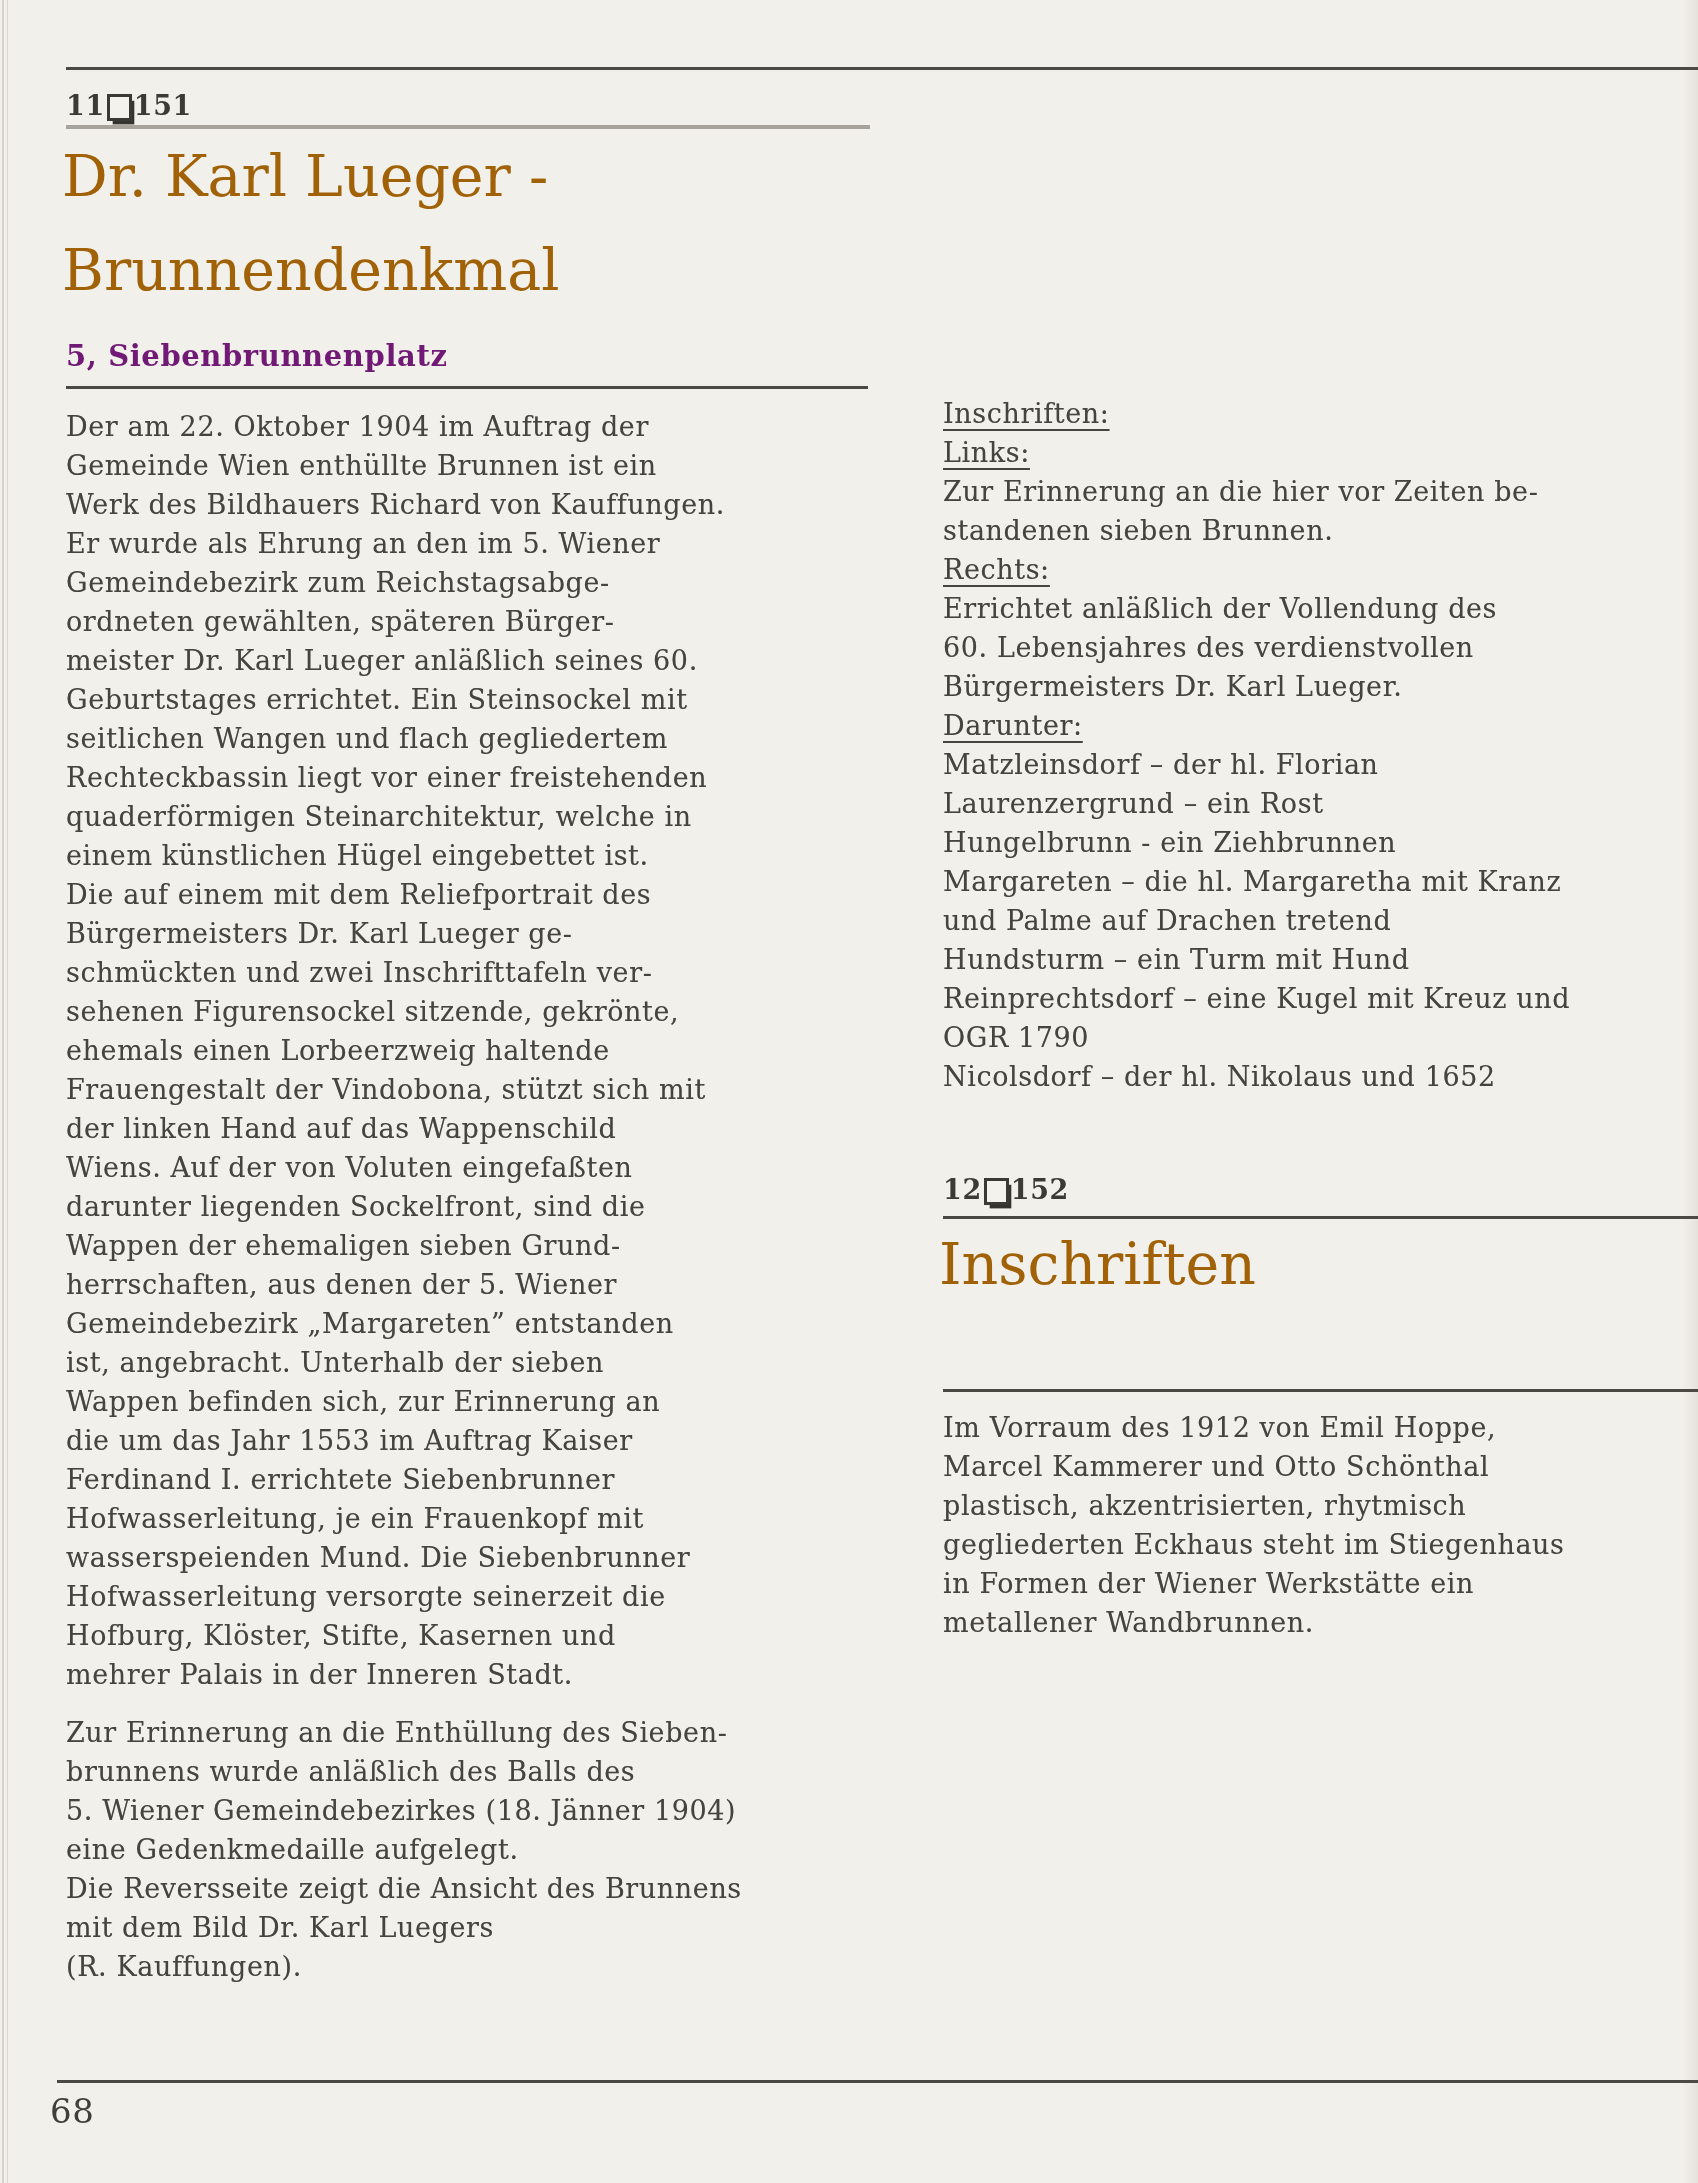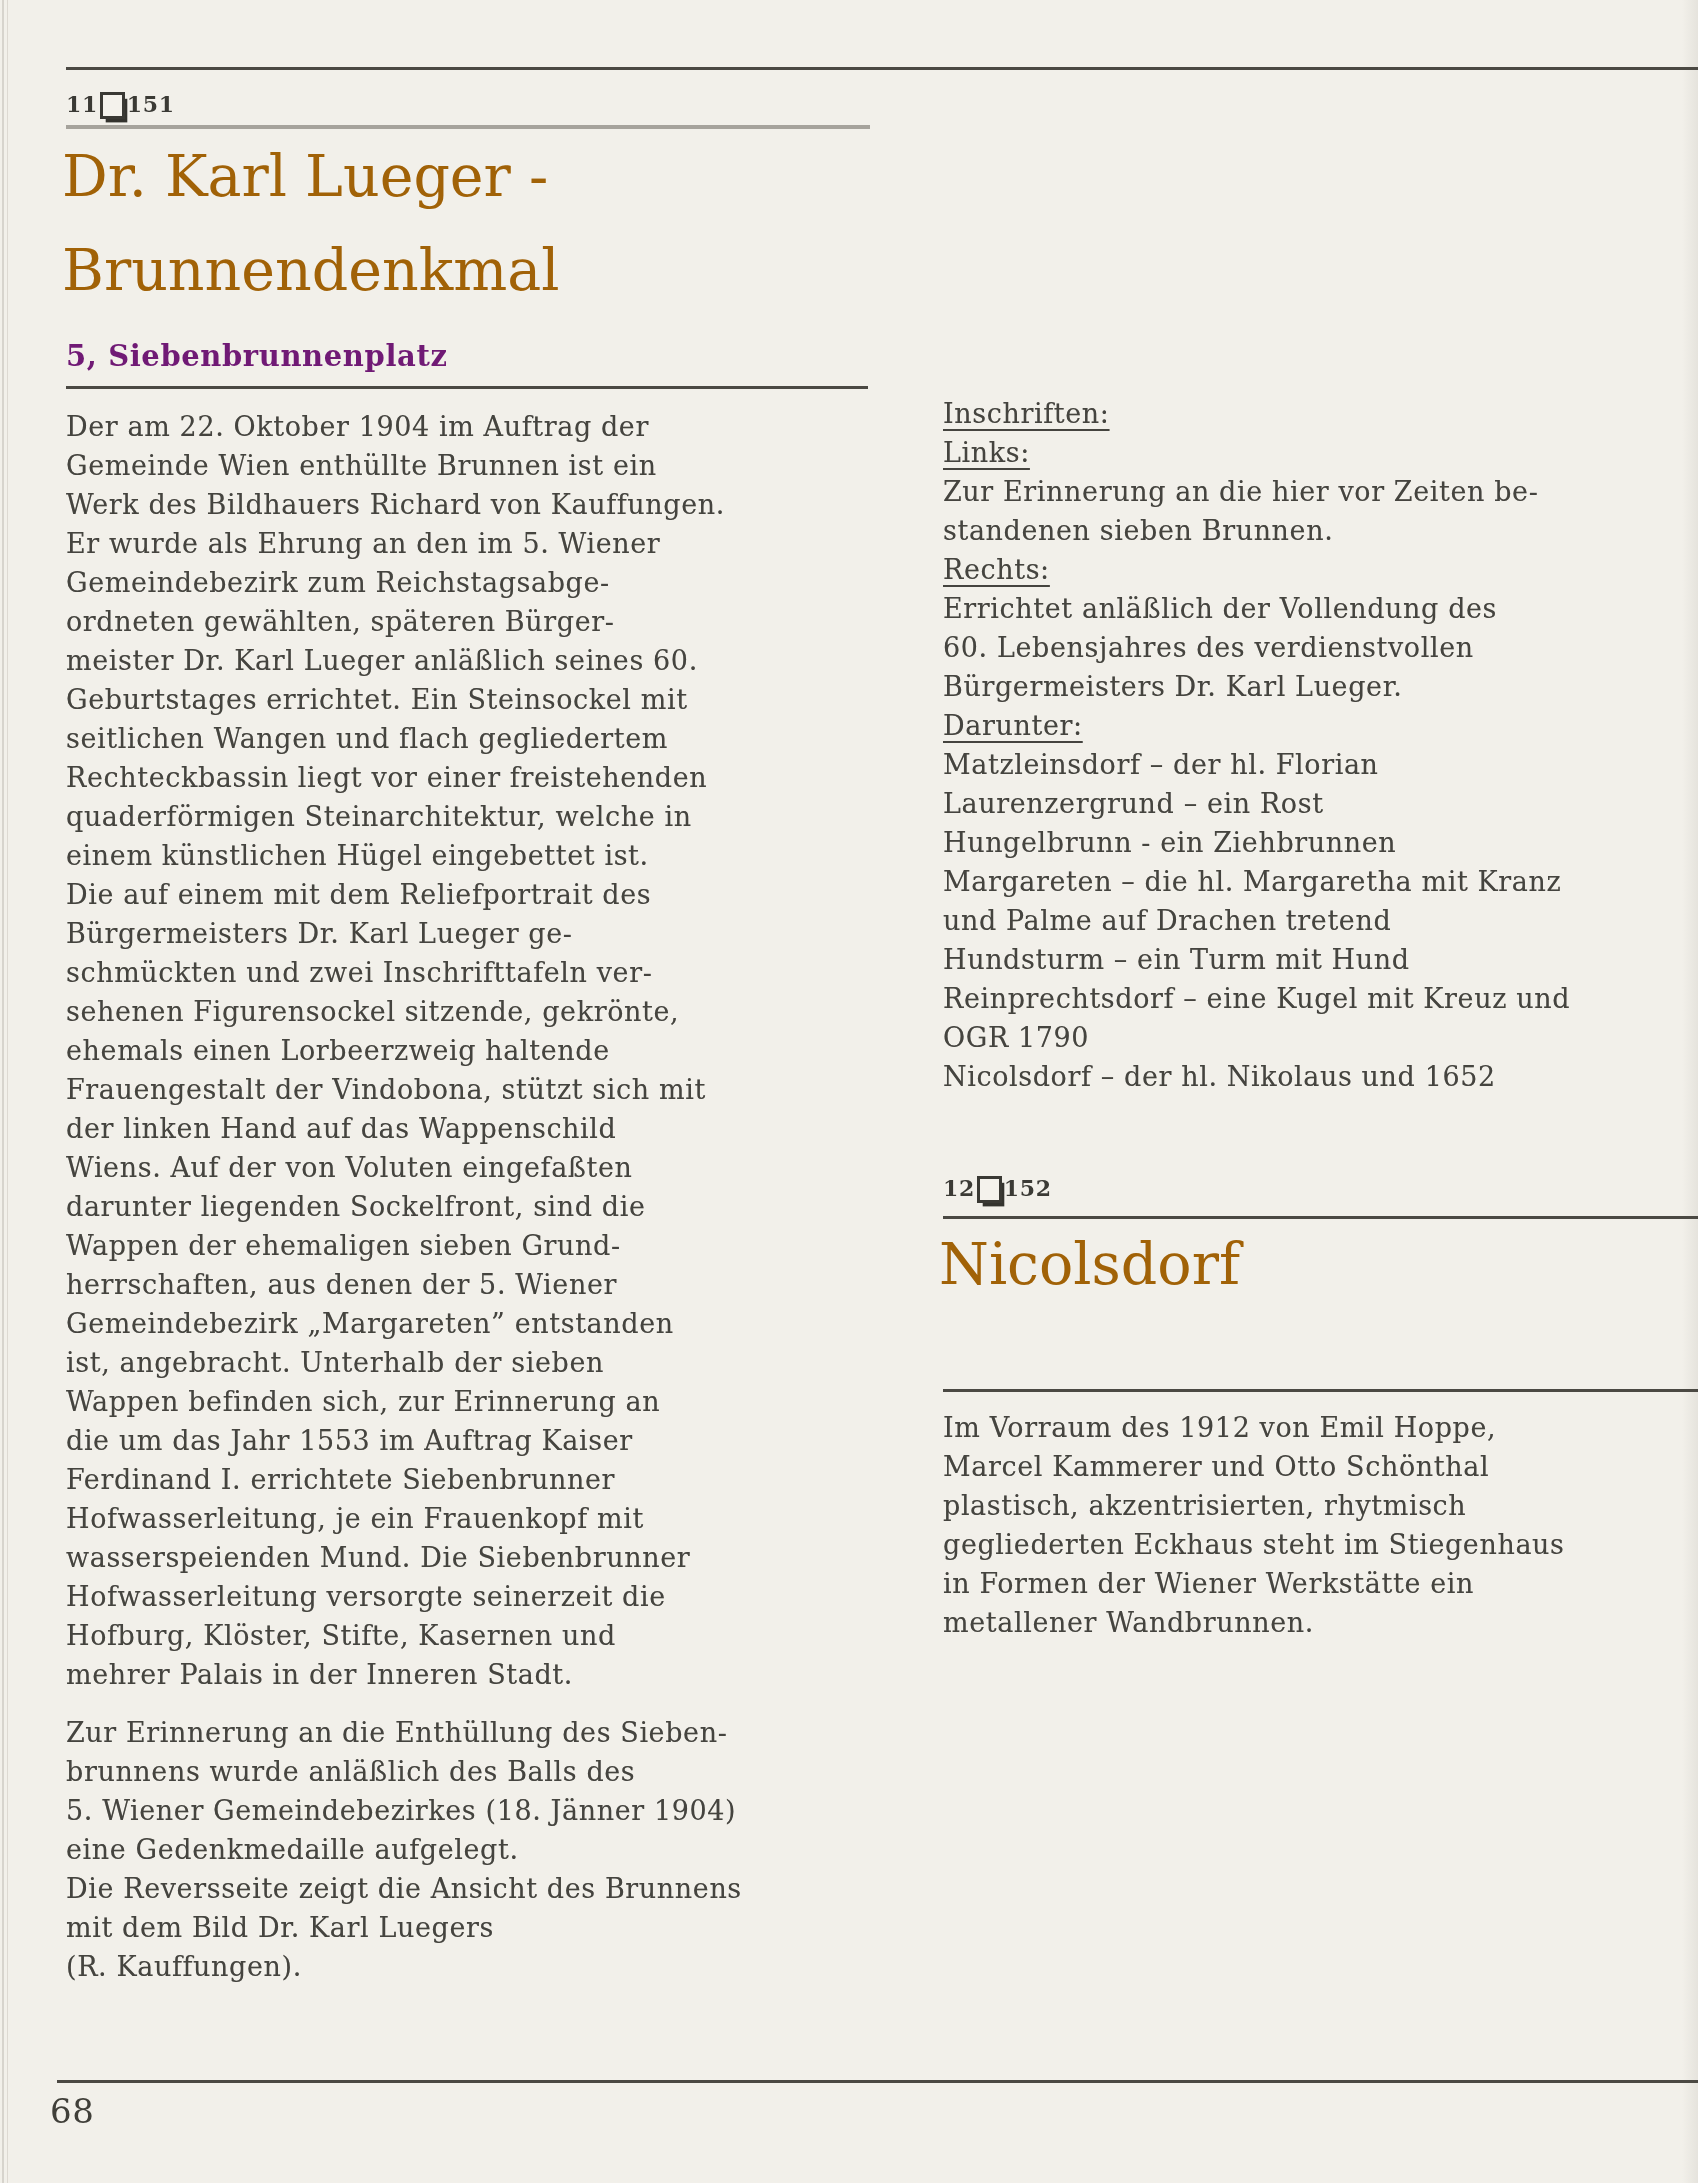--- a/index.html
+++ b/index.html
@@ -18,21 +18,21 @@
     position:absolute; top:0; right:0; width:17px; height:100%;
     background:linear-gradient(to right, rgba(0,0,0,0), rgba(110,105,95,0.10));
   }
   .rule { position:absolute; }
   .rule-dark { background:#4b4943; }
   .rule-gray { background:#a6a39c; }
 
   .entry-label {
     position:absolute;
     display:flex; align-items:center; gap:2px;
-    font-size:22px; font-weight:bold; color:#3b3a35;
+    font-size:27px; font-weight:bold; color:#3b3a35;
     letter-spacing:0.6px;
   }
   .cat-icon { display:inline-block; position:relative; top:1.7px; }
   .cat-icon-box {
     display:block; width:19px; height:21px;
     border:3.4px solid #3a3934;
     background:#f4f2ec;
     box-shadow:4px 5.1px 0 -1.7px #34332e;
   }
 
@@ -172,21 +172,21 @@
     <span>12</span>
     <span class="cat-icon">
       <span class="cat-icon-box"></span>
     </span>
     <span>152</span>
   </div>
 
   <div class="rule rule-dark" style="left:943px; top:1216px; width:756px; height:2.9px;"></div>
 
   <div class="big-title" style="left:939px; top:1217px;">
-    <div>Nicolsdorf</div>
+    <div>Inschriften</div>
   </div>
 
 
   <div class="rule rule-dark" style="left:943px; top:1389px; width:756px; height:2.9px;"></div>
 
   <div class="body-block" style="left:943px; top:1408px; width:761px;">Im Vorraum des 1912 von Emil Hoppe,
 Marcel Kammerer und Otto Schönthal
 plastisch, akzentrisierten, rhytmisch
 gegliederten Eckhaus steht im Stiegenhaus
 in Formen der Wiener Werkstätte ein

